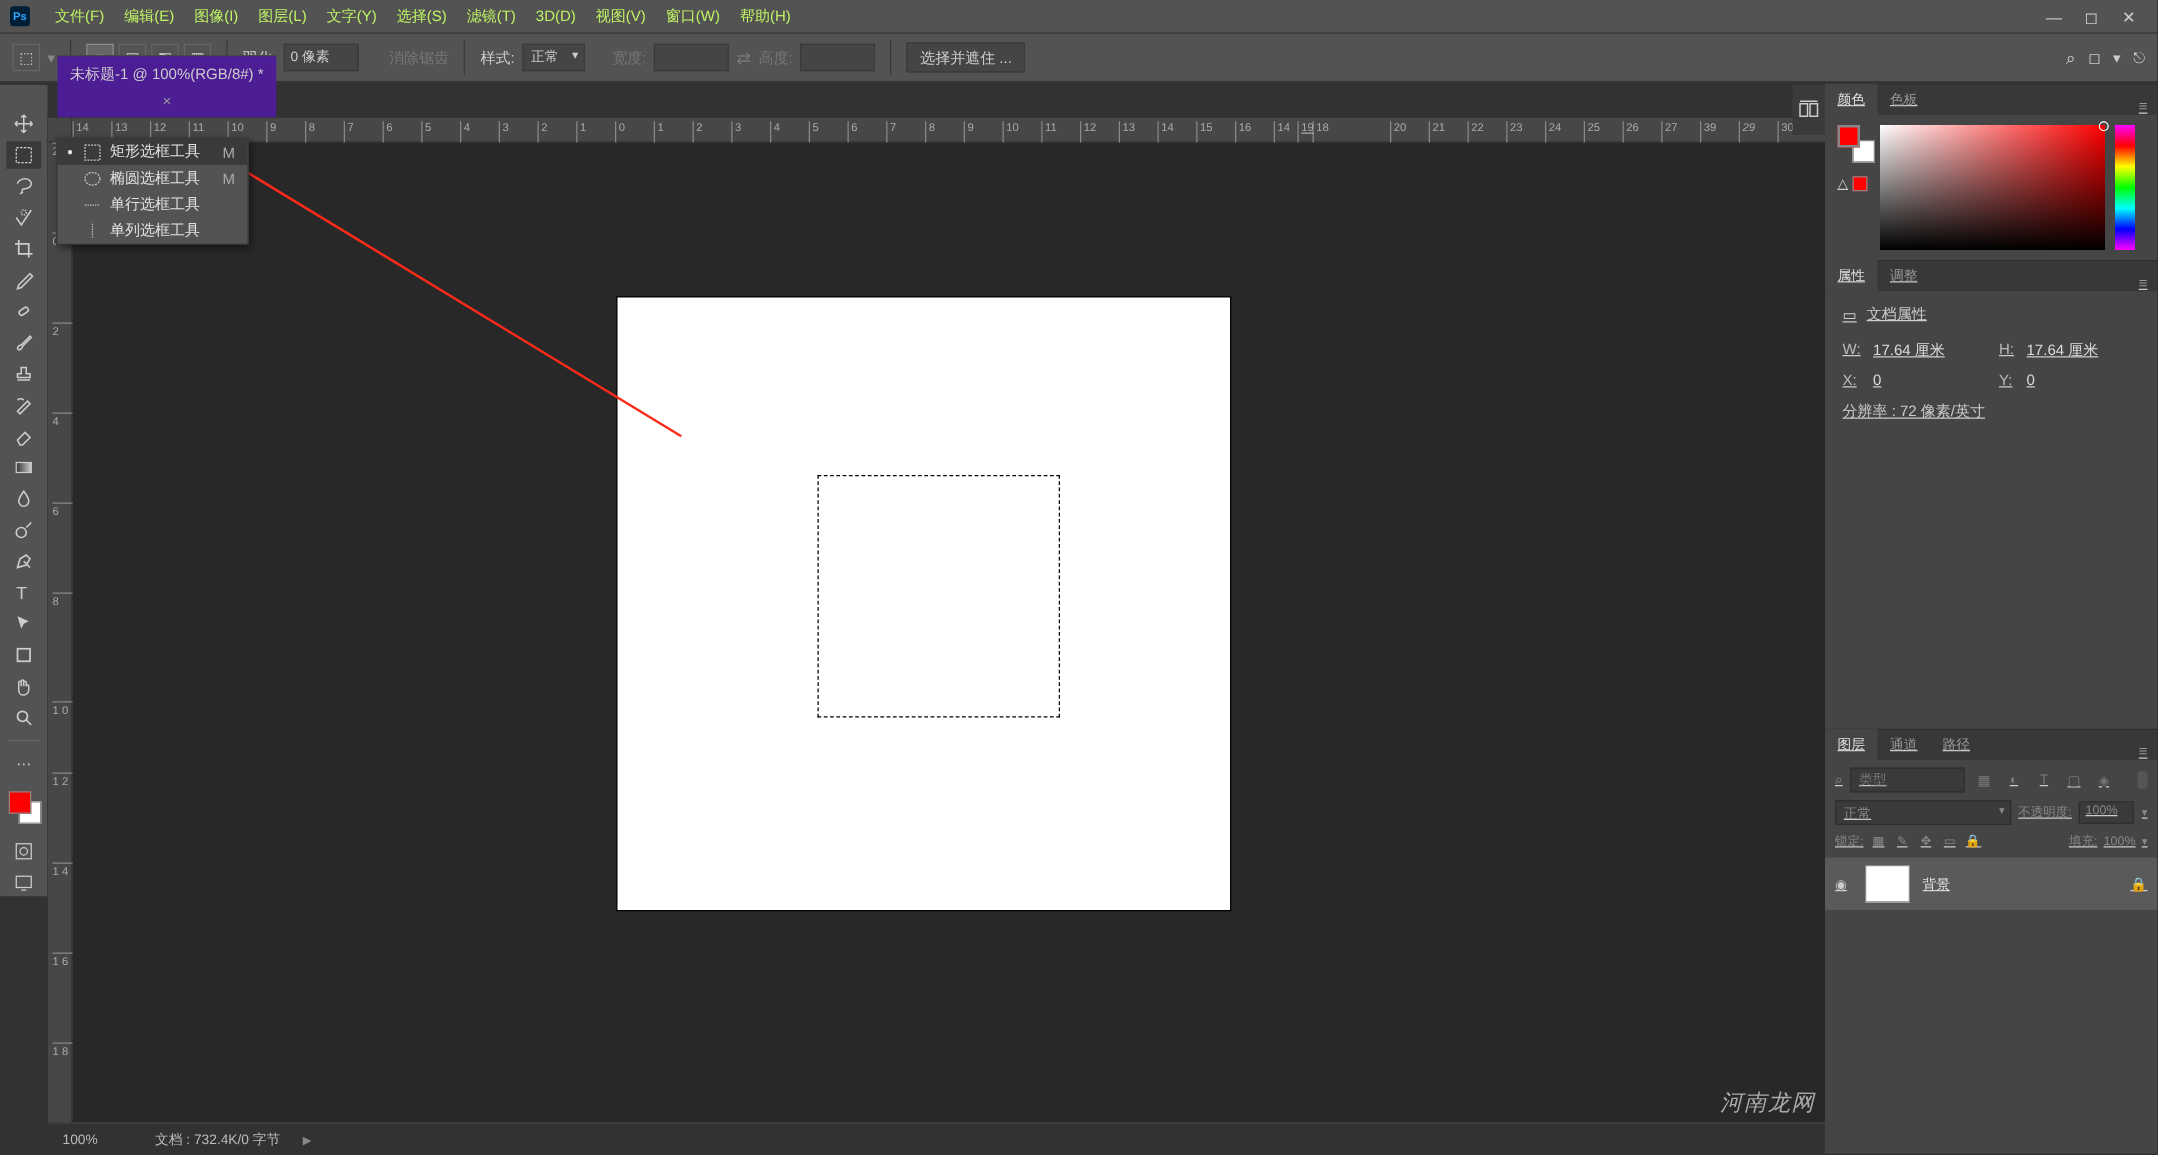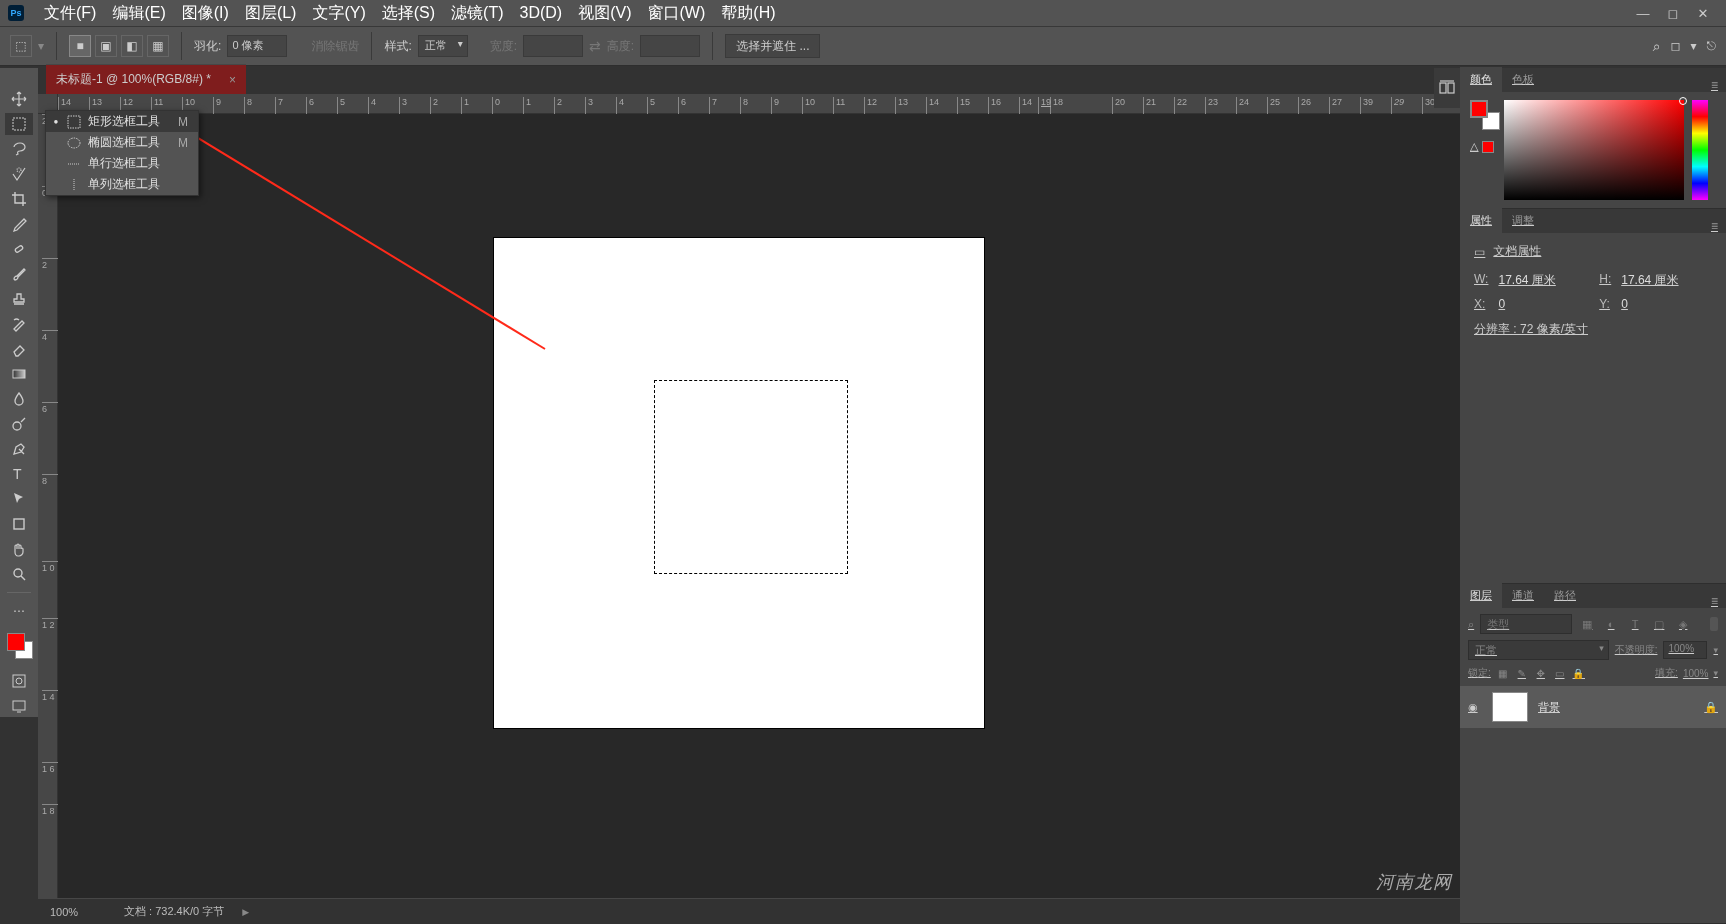--- a/index.html
+++ b/index.html
@@ -1,40 +1,40 @@
 <!DOCTYPE html>
 <html><head>
 <meta charset="utf-8">
 <style>
 * { margin: 0; padding: 0; box-sizing: border-box; font-family: "Microsoft YaHei", Arial, sans-serif; user-select: none; }
 body { background: #323232; width: 1726px; height: 924px; overflow: hidden; position: relative; color: #cccccc; font-size: 12px; }
 
 
 .menubar { height: 26px; background: #535353; display: flex; align-items: center; padding: 0 8px; }
 .menubar .ps-logo { width: 16px; height: 16px; background: #001e36; color: #31a8ff; border-radius: 3px; display: flex; align-items: center; justify-content: center; font-size: 9px; font-weight: bold; margin-right: 12px; }
-.menubar .menu-item { padding: 0 8px; height: 26px; display: flex; align-items: center; color: #ffffff; font-size: 16px; }
+.menubar .menu-item { padding: 0 8px; height: 26px; display: flex; align-items: center; color: #bef264; font-size: 12px; }
 .menubar .win-controls { margin-left: auto; display: flex; gap: 0; }
 .menubar .win-btn { width: 30px; height: 20px; display: flex; align-items: center; justify-content: center; color: #ccc; font-size: 13px; }
 
 
 .optionsbar { height: 40px; background: #535353; border-top: 1px solid #383838; border-bottom: 1px solid #2e2e2e; display: flex; align-items: center; padding: 0 10px; gap: 6px; }
 .opt-group { display: flex; align-items: center; gap: 4px; }
 .opt-icon { width: 22px; height: 22px; border: 1px solid #666; display: flex; align-items: center; justify-content: center; font-size: 12px; color: #ccc; }
 .opt-sep { width: 1px; height: 28px; background: #3a3a3a; margin: 0 6px; }
 .opt-label { color: #ccc; font-size: 12px; }
 .opt-input { background: #454545; border: 1px solid #3a3a3a; color: #ccc; font-size: 11px; padding: 2px 4px; width: 60px; height: 22px; }
 .opt-input.disabled { color: #777; }
 .opt-select { background: #454545; border: 1px solid #3a3a3a; color: #ccc; font-size: 11px; padding: 2px 20px 2px 6px; height: 22px; position: relative; }
 .opt-select::after { content: "▾"; position: absolute; right: 4px; top: 2px; font-size: 10px; }
 .opt-btn-wide { background: #454545; border: 1px solid #3a3a3a; color: #ccc; font-size: 12px; padding: 3px 10px; height: 24px; }
 .optionsbar .right-icons { margin-left: auto; display: flex; gap: 10px; align-items: center; }
 
 
 .tabbar { height: 28px; background: #323232; display: flex; align-items: flex-end; padding-left: 46px; }
-.doc-tab { background: #7f1d1d; color: #ccc; font-size: 12px; padding: 6px 10px; display: flex; align-items: center; gap: 18px; border-top: 1px solid #474747; }
+.doc-tab { background: #4c1d95; color: #ccc; font-size: 12px; padding: 6px 10px; display: flex; align-items: center; gap: 6px; border-top: 1px solid #474747; flex-direction: column; }
 .doc-tab .close-x { color: #999; font-size: 12px; }
 .tab-collapse { position: absolute; left: 4px; top: 73px; color: #888; font-size: 10px; }
 
 
 .toolbar { position: absolute; left: 0; top: 68px; width: 38px; background: #535353; display: flex; flex-direction: column; align-items: center; padding-top: 20px; gap: 3px; }
 .tool { width: 28px; height: 22px; display: flex; align-items: center; justify-content: center; color: #ccc; position: relative; }
 .tool.selected { background: #3a3a3a; }
 .tool svg { width: 16px; height: 16px; }
 .tool-divider { width: 24px; height: 1px; background: #666; margin: 4px 0; }
 .swatches { margin-top: 6px; position: relative; width: 28px; height: 28px; }
@@ -408,21 +408,21 @@
       <span class="tick" style="top: 0px;">2</span>
       <span class="tick" style="top: 72px;">0</span>
       <span class="tick" style="top: 144px;">2</span>
       <span class="tick" style="top: 216px;">4</span>
       <span class="tick" style="top: 288px;">6</span>
       <span class="tick" style="top: 360px;">8</span>
       <span class="tick" style="top: 447px;">1 0</span>
       <span class="tick" style="top: 504px;">1 2</span>
       <span class="tick" style="top: 576px;">1 4</span>
       <span class="tick" style="top: 648px;">1 6</span>
-      <span class="tick" style="top: 690px;">1 8</span>
+      <span class="tick" style="top: 720px;">1 8</span>
     </div>
   <div class="doc-canvas"></div>
   <div class="marquee"></div>
 </div>
 
 <div class="dock-strip">
   <svg width="18" height="18" viewBox="0 0 18 18" fill="none" stroke="#ccc" stroke-width="1.2">
       <rect x="2" y="4" width="6" height="10"></rect>
       <rect x="10" y="4" width="6" height="10"></rect>
       <path d="M2 2h14"></path>

